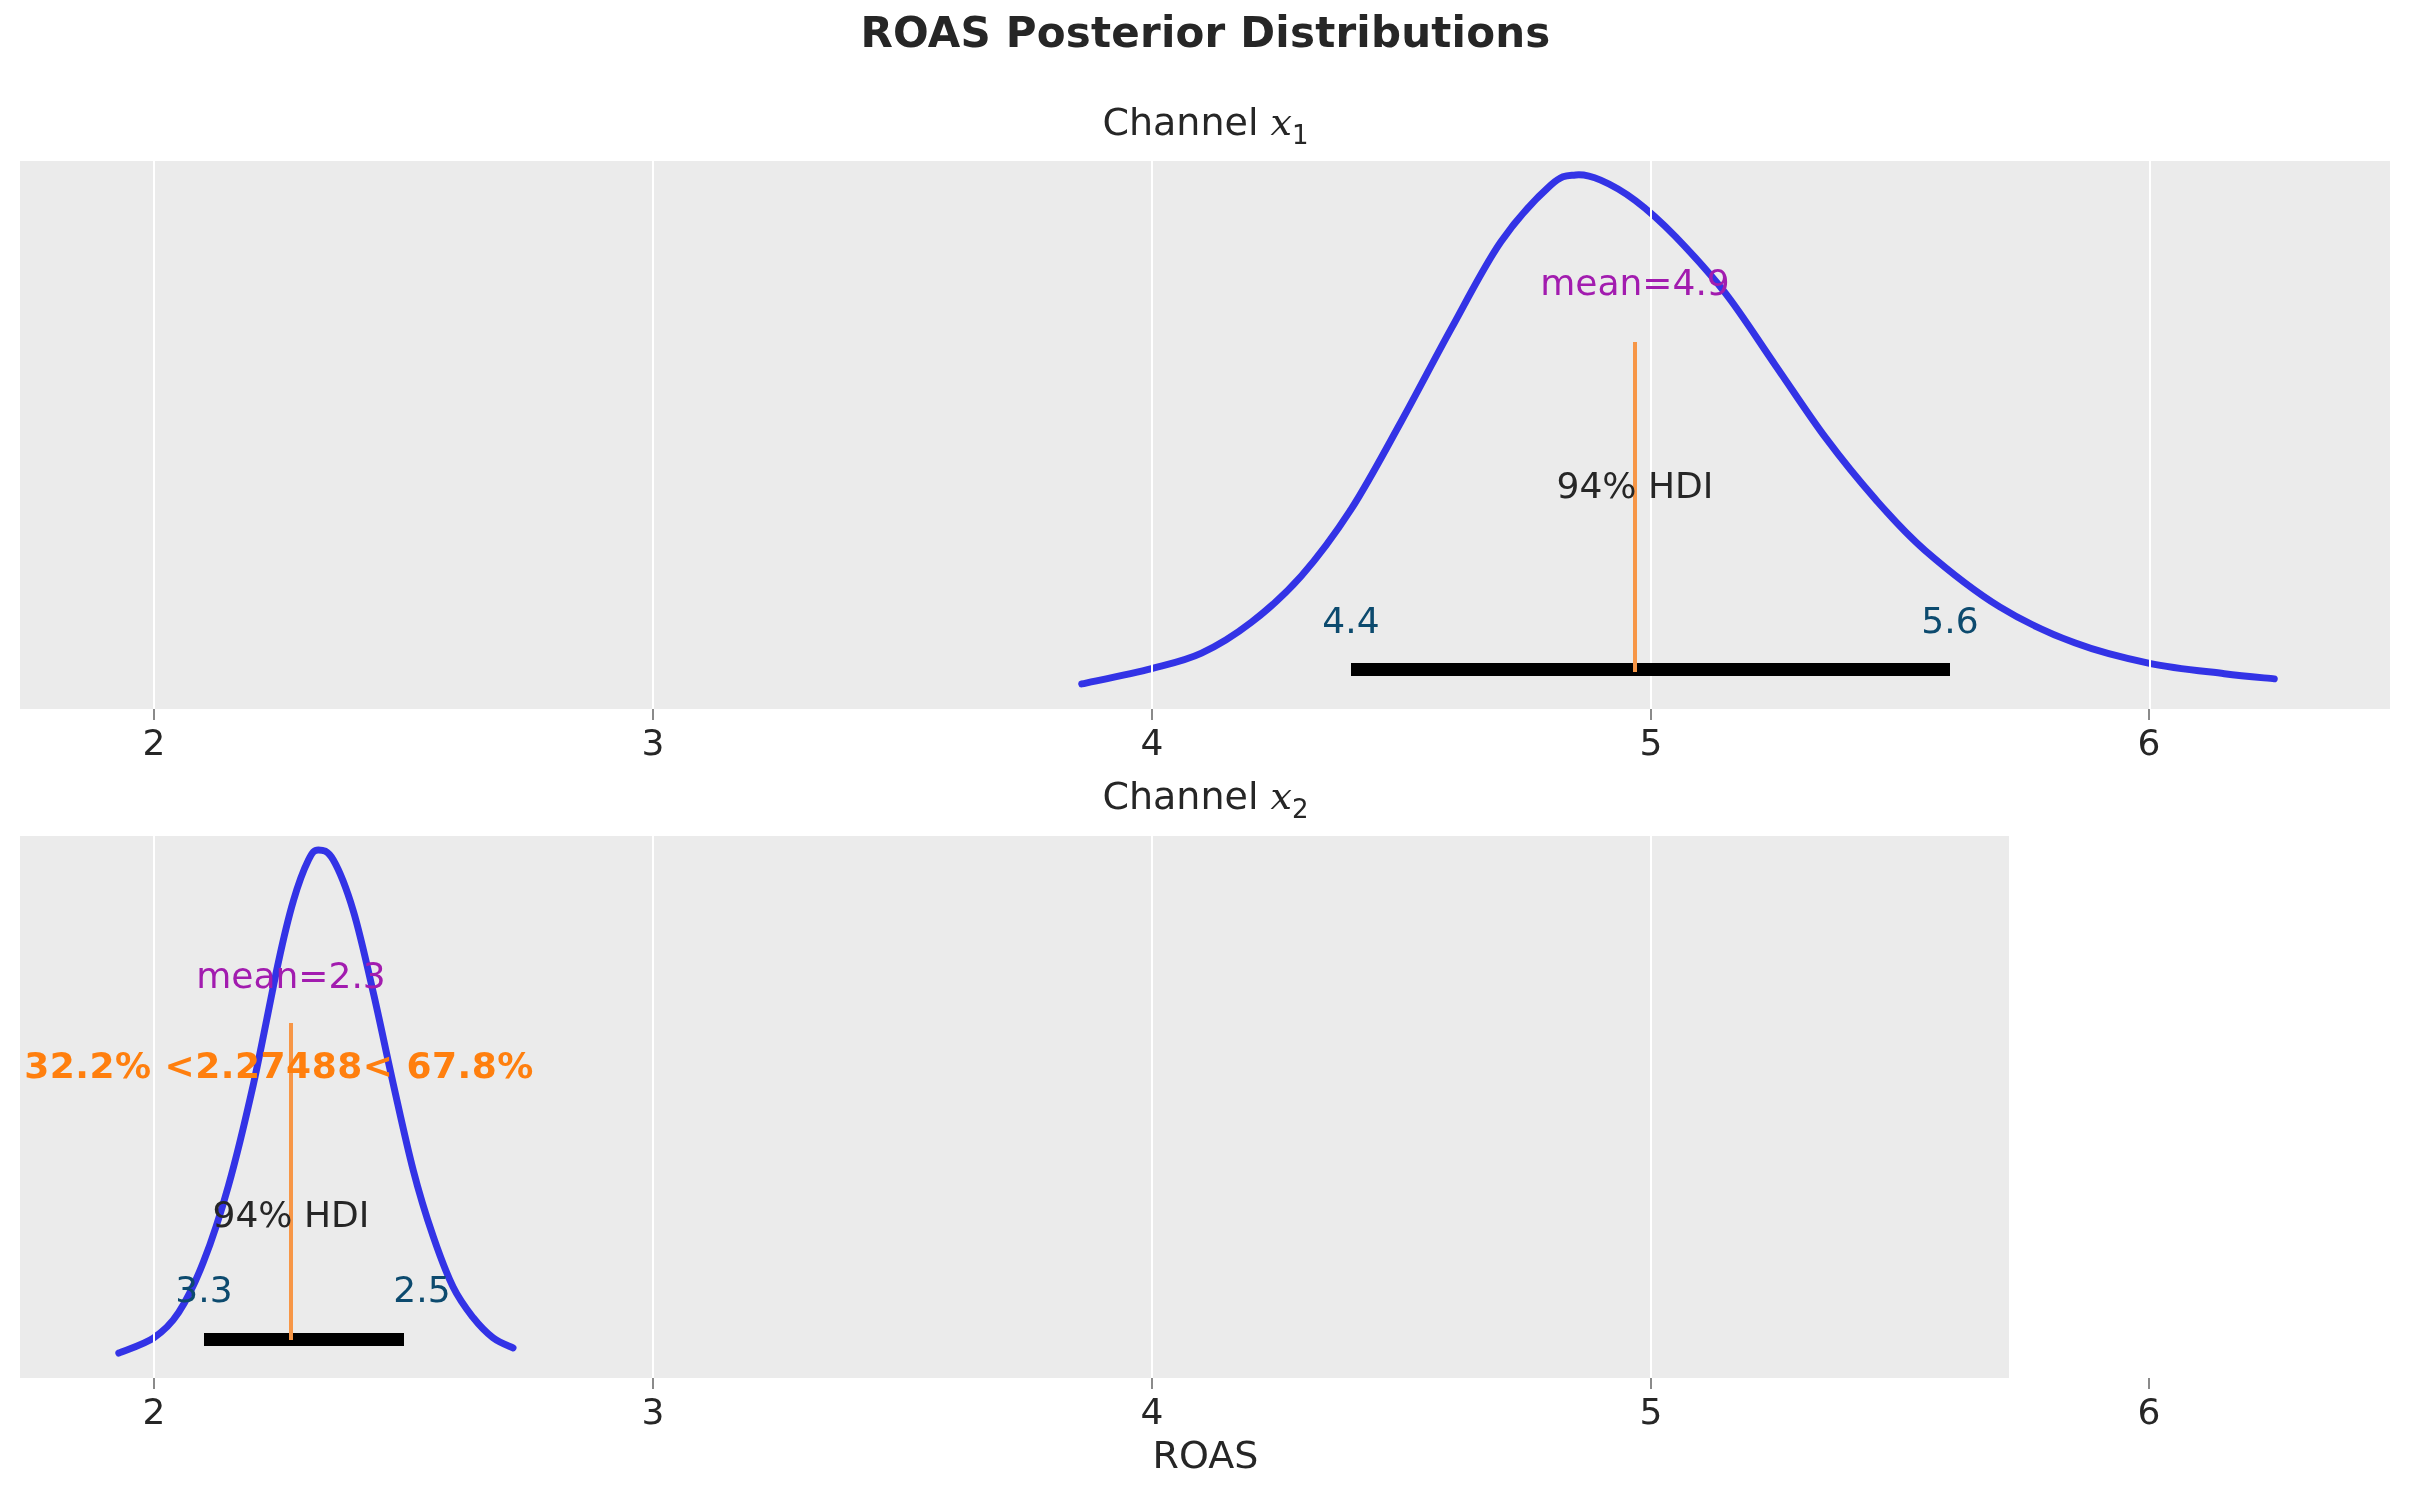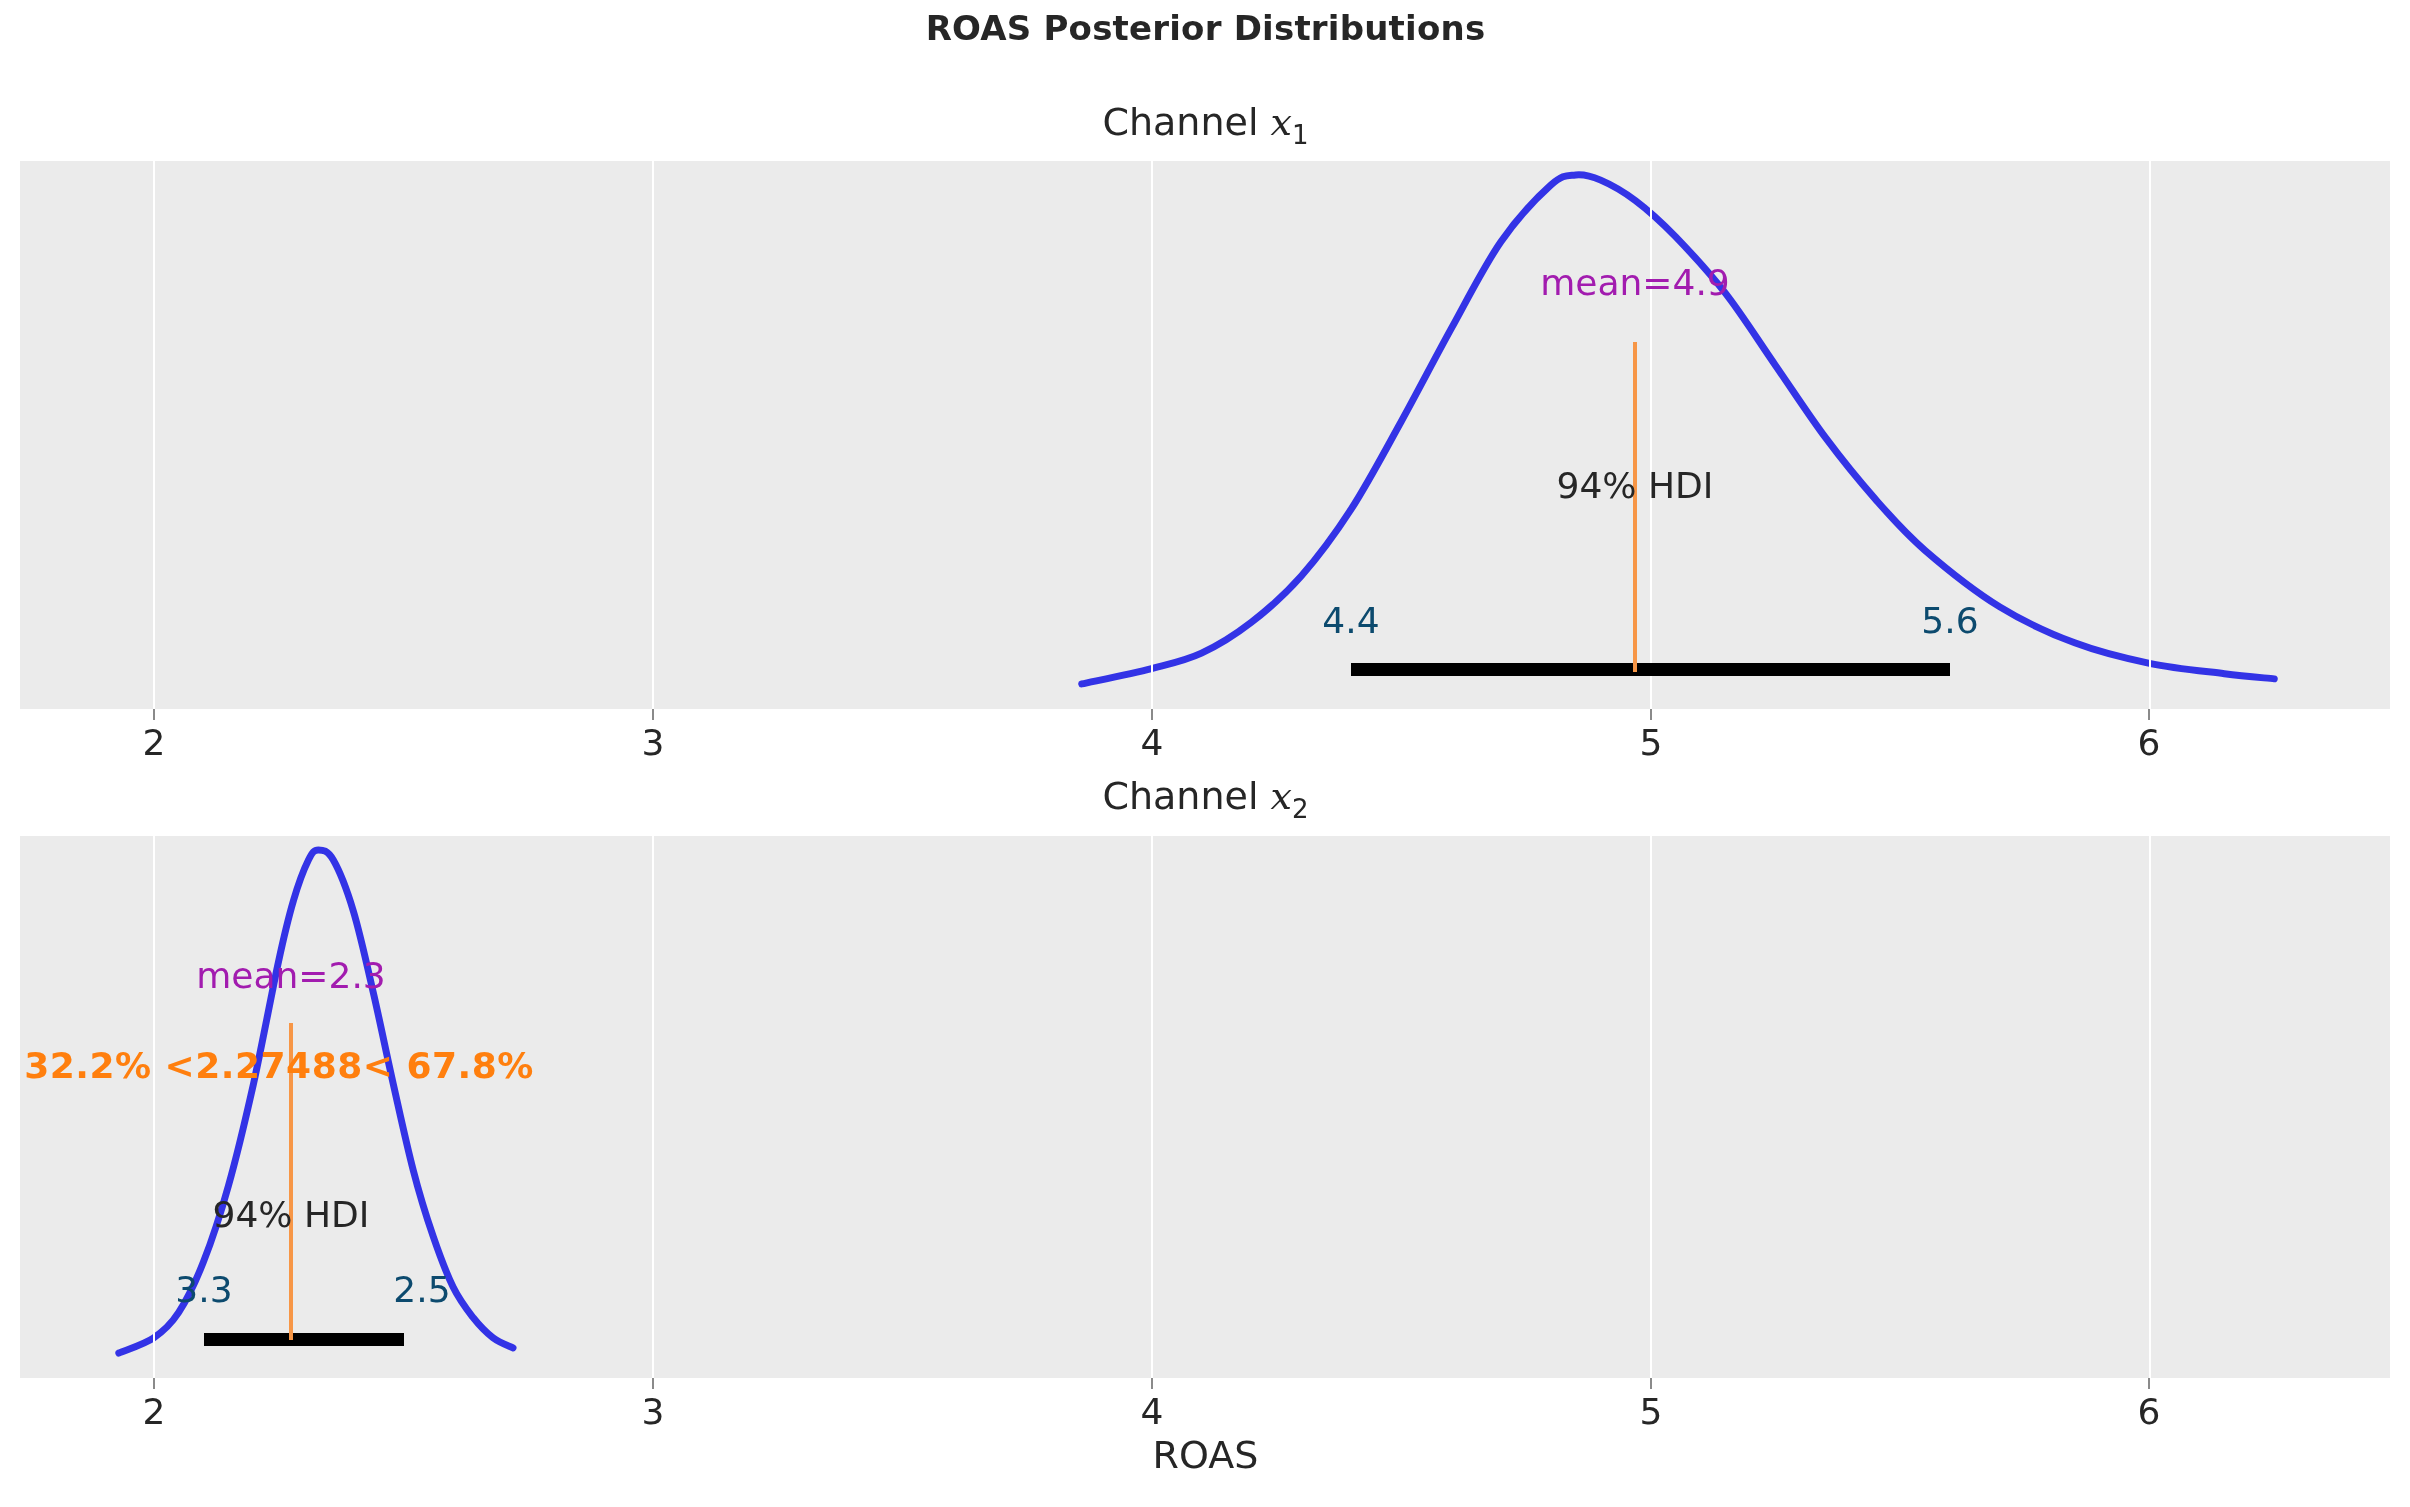--- a/index.html
+++ b/index.html
@@ -20,21 +20,21 @@
     inset: 0;
     width: 2411px;
     height: 1507px;
   }
   .fig-title {
     position: absolute;
     left: 0;
     top: 8px;
     width: 2411px;
     text-align: center;
-    font-size: 34px;
+    font-size: 42px;
     font-weight: bold;
     color: #262626;
     letter-spacing: 0.2px;
   }
   .panel-title {
     position: absolute;
     width: 2411px;
     left: 0;
     text-align: center;
     font-size: 38px;
@@ -157,21 +157,21 @@
       <div class="ann-mean" style="left: 1615px; top: 101px;">mean=4.9</div>
       <div class="ann-hdi" style="left: 1615px; top: 304px;">94% HDI</div>
       <div class="ann-bound" style="left: 1331px; top: 439px;">4.4</div>
       <div class="ann-bound" style="left: 1930px; top: 439px; text-align: right;">5.6</div>
     </div>
 
   <div class="panel-title" id="panel-title-1" style="top:774px;">
     <span>Channel </span><span class="var">x</span><span class="sub">2</span>
   </div>
 
-  <div class="axes" id="axes-1" style="left:20px; top:836px; width:2370px; height:542px;">
+  <div class="axes" id="axes-1" style="left:20px; top:836px; width:1989px; height:542px;">
     <svg class="plot-svg" id="svg-1" width="2370" height="542" viewBox="0 0 2382 545" preserveAspectRatio="none">
       <path id="curve-1" fill="none" stroke="#3333E6" stroke-width="7" stroke-linecap="round" stroke-linejoin="round" d="M 99.3 519.9 C 105.1 517.3, 124.4 511.4, 134.4 504.6 C 144.4 497.7, 151.1 491.8, 159.5 479.0 C 167.8 466.2, 176.2 449.2, 184.5 427.9 C 192.9 406.6, 201.3 381.1, 209.6 351.3 C 218.0 321.5, 226.3 286.5, 234.7 249.1 C 243.0 211.6, 253.1 157.1, 259.8 126.4 C 266.4 95.8, 269.8 82.1, 274.8 65.1 C 279.8 48.1, 285.7 32.7, 289.9 24.2 C 294.0 15.7, 295.7 14.0, 299.9 14.0 C 304.1 14.0, 309.1 14.0, 314.9 24.2 C 320.8 34.4, 328.3 53.2, 335.0 75.3 C 341.7 97.5, 348.4 128.1, 355.0 157.1 C 361.7 186.0, 368.4 219.3, 375.1 249.1 C 381.8 278.9, 388.5 310.4, 395.2 335.9 C 401.8 361.5, 408.5 382.8, 415.2 402.4 C 421.9 421.9, 428.6 439.8, 435.3 453.5 C 442.0 467.1, 448.7 475.6, 455.3 484.1 C 462.0 492.6, 468.7 499.4, 475.4 504.6 C 482.1 509.7, 492.1 513.1, 495.5 514.8"></path>
     </svg>
   <div class="gridline" style="left: 133px;"></div>
       <div class="gridline" style="left: 632px;"></div>
       <div class="gridline" style="left: 1131px;"></div>
       <div class="gridline" style="left: 1630px;"></div>
       <div class="gridline" style="left: 2129px;"></div>
       <div class="hdi-bar" style="left: 184px; width: 200px; top: 497px;"></div>
       <div class="ref-line" style="left: 269px; top: 187px; height: 317px;"></div>

